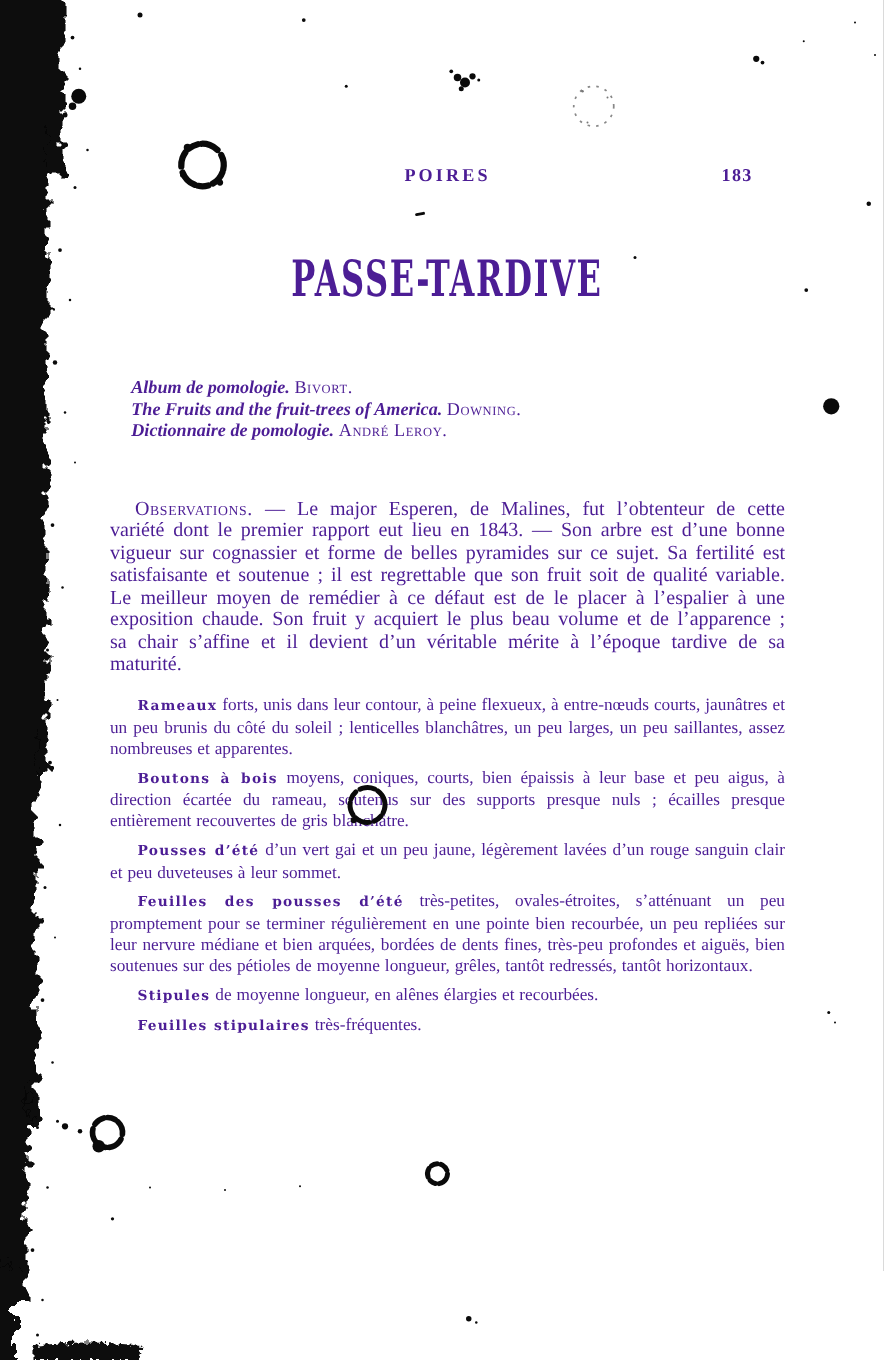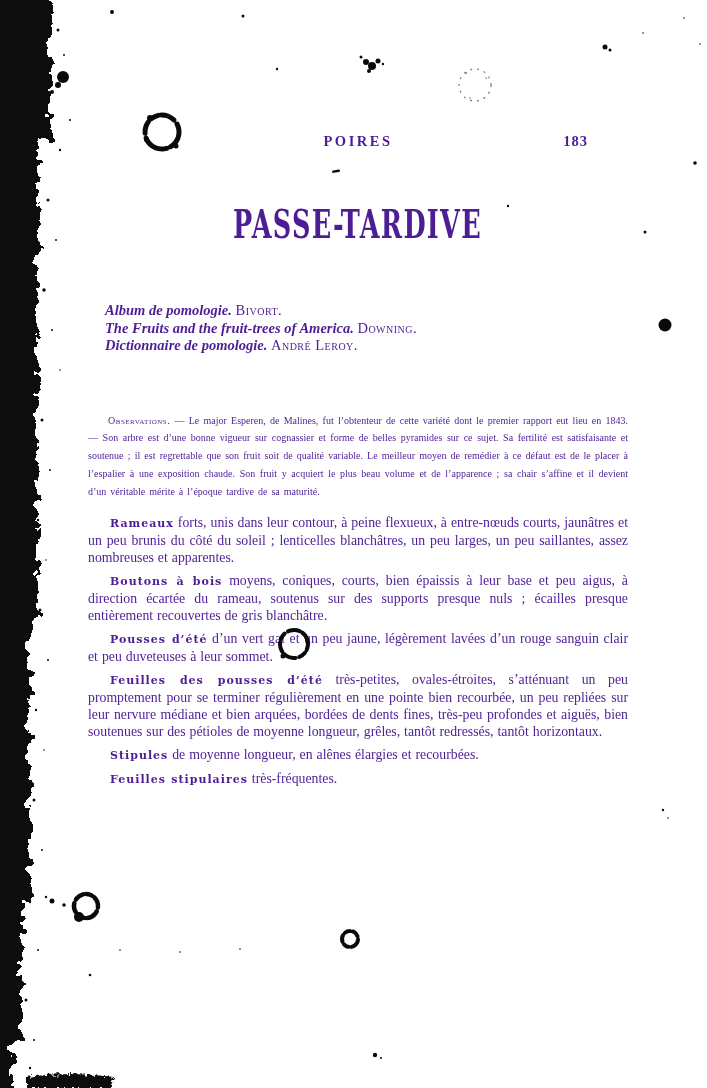--- a/index.html
+++ b/index.html
@@ -3,34 +3,34 @@
 <meta charset="utf-8">
 <style>
   html,body{margin:0;padding:0;background:#666;}
   .page{position:relative;width:707px;height:1088px;background:#ffffff;overflow:hidden;
         font-family:"Liberation Serif",serif;color:#4c1d95;padding-left:25px;}
   .artifacts{position:absolute;left:0;top:0;width:707px;height:1088px;z-index:5;pointer-events:none;}
   .content{position:absolute;left:88px;top:0;width:540px;z-index:2;}
 
   .running-header{position:relative;margin-top:132px;text-align:center;
         font-weight:bold;font-size:14.5px;letter-spacing:2.5px;line-height:18px;}
-  .page-number{position:absolute;right:40px;top:0;letter-spacing:1px;text-align:center;}
+  .page-number{position:absolute;right:26px;top:0;letter-spacing:1px;text-align:center;}
 
   .title{margin:54px 0 0;text-align:center;line-height:1;}
   .title .title-inner{display:inline-block;font-family:"DejaVu Serif",serif;font-weight:bold;
         font-size:40px;letter-spacing:2px;transform:scaleX(0.64);transform-origin:center;white-space:nowrap;}
 
   .number{margin:52px 0 0;text-align:center;font-size:17px;font-weight:bold;letter-spacing:2px;line-height:20px;}
   .number sup{font-size:10px;vertical-align:6px;}
 
   .bibliography{list-style:none;margin:58px 0 0;padding:0 0 0 17px;font-size:14.5px;line-height:17.5px;}
   .bib-title{font-style:italic;font-weight:bold;}
   .bib-author{font-variant:small-caps;letter-spacing:0.5px;}
 
-  .observations{margin:57px 0 0;font-size:10px;line-height:17.8px;text-align:justify;
+  .observations{margin:44px 0 0;font-size:16px;line-height:17.8px;text-align:justify;
         text-indent:20px;word-spacing:1.5px;}
   .observations .sc{font-variant:small-caps;letter-spacing:0.5px;}
 
   .desc-heading{margin:22px 0 0;text-align:center;font-size:15px;font-weight:bold;
         letter-spacing:1px;line-height:18px;}
 
   .desc{margin:6px 0 0;font-size:13.8px;line-height:17px;text-align:justify;
         text-indent:22px;word-spacing:0.5px;}
   .desc.first{margin-top:14px;}
   .desc .lead{font-family:"DejaVu Serif",serif;font-weight:bold;letter-spacing:1px;font-size:11px;}

